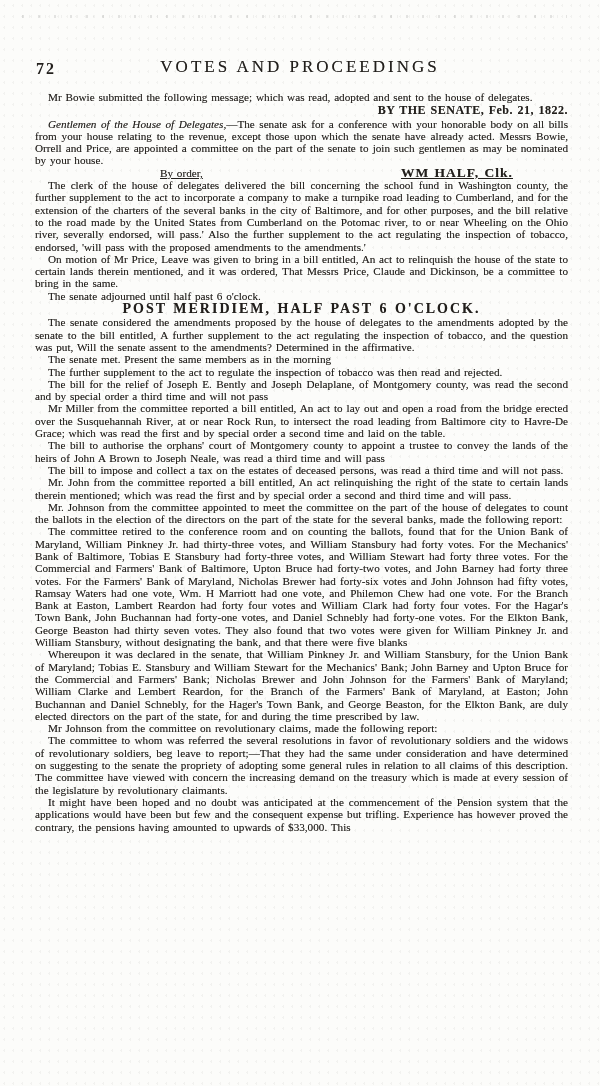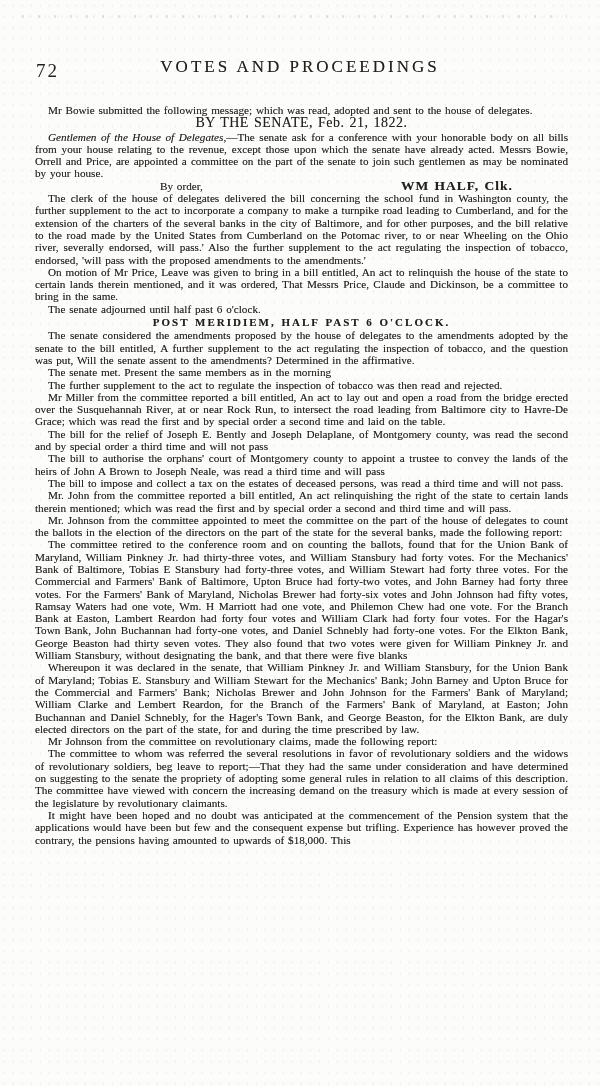--- a/index.html
+++ b/index.html
@@ -19,48 +19,48 @@
     top: 15px; left: 22px; width: 545px; height: 3px;
     background: repeating-linear-gradient(90deg,
       rgba(40,40,38,0.22) 0 2px, transparent 2px 7px,
       rgba(40,40,38,0.10) 7px 8px, transparent 8px 16px);
     opacity: 0.55;
     filter: blur(0.4px);
   }
   .header { position: absolute; top: 57px; left: 0; right: 0; height: 24px; }
   .page-number {
     position: absolute; left: 36px; top: 3px;
-    font-size: 19px; font-weight: normal; letter-spacing: 2px;
+    font-size: 16px; font-weight: bold; letter-spacing: 2px;
   }
   .page-title {
     text-align: center;
     font-size: 17px; font-weight: normal; letter-spacing: 3px;
     text-shadow: 0 0 0.5px rgba(20,20,18,0.5);
   }
   .page-body {
-    position: absolute; top: 104px; left: 35px; width: 533px;
+    position: absolute; top: 91px; left: 35px; width: 533px;
     font-size: 11.2px; line-height: 12.3px;
     text-align: justify;
     word-spacing: 1px;
     text-shadow: 0 0 0.4px rgba(30,28,25,0.45);
   }
   .para { margin: 0; text-indent: 13px; }
   .center-heading {
-    text-align: center; text-indent: 0;
-    font-size: 14px; font-weight: normal; letter-spacing: 0.5px;
+    text-align: right; text-indent: 0;
+    font-size: 12px; font-weight: bold; letter-spacing: 0.5px;
     margin: 1px 0;
   }
   .center-small {
     text-align: center; text-indent: 0;
-    font-size: 11px; font-weight: bold; letter-spacing: 2px;
+    font-size: 14px; font-weight: bold; letter-spacing: 2px;
     margin: 1px 0;
   }
   .byorder-row {
     display: flex; justify-content: space-between; align-items: flex-end;
-    padding-left: 125px; padding-right: 55px;
+    padding-left: 125px; padding-right: 55px; text-decoration: underline;
   }
   .byorder-label { font-size: 11.2px; }
   .clerk-signature {
     font-size: 13.5px; font-weight: bold; letter-spacing: 1px;
   }
   .para i { font-style: italic; }
 </style>
 </head>
 <body>
 
@@ -78,25 +78,25 @@
         <span class="byorder-label">By order,</span>
         <span class="clerk-signature">WM HALF, Clk.</span>
       </div>
       <p class="para">The clerk of the house of delegates delivered the bill concerning the school fund in Washington county, the further supplement to the act to incorporate a company to make a turnpike road leading to Cumberland, and for the extension of the charters of the several banks in the city of Baltimore, and for other purposes, and the bill relative to the road made by the United States from Cumberland on the Potomac river, to or near Wheeling on the Ohio river, severally endorsed, will pass.' Also the further supplement to the act regulating the inspection of tobacco, endorsed, 'will pass with the proposed amendments to the amendments.'</p>
       <p class="para">On motion of Mr Price, Leave was given to bring in a bill entitled, An act to relinquish the house of the state to certain lands therein mentioned, and it was ordered, That Messrs Price, Claude and Dickinson, be a committee to bring in the same.</p>
       <p class="para">The senate adjourned until half past 6 o'clock.</p>
       <div class="center-small">POST MERIDIEM, HALF PAST 6 O'CLOCK.</div>
       <p class="para">The senate considered the amendments proposed by the house of delegates to the amendments adopted by the senate to the bill entitled, A further supplement to the act regulating the inspection of tobacco, and the question was put, Will the senate assent to the amendments? Determined in the affirmative.</p>
       <p class="para">The senate met.  Present the same members as in the morning</p>
       <p class="para">The further supplement to the act to regulate the inspection of tobacco was then read and rejected.</p>
+      <p class="para">The bill for the relief of Joseph E. Bently and Joseph Delaplane, of Montgomery county, was read the second and by special order a third time and will not pass</p>
       <p class="para">Mr Miller from the committee reported a bill entitled, An act to lay out and open a road from the bridge erected over the Susquehannah River, at or near Rock Run, to intersect the road leading from Baltimore city to Havre-De Grace; which was read the first and by special order a second time and laid on the table.</p>
-      <p class="para">The bill for the relief of Joseph E. Bently and Joseph Delaplane, of Montgomery county, was read the second and by special order a third time and will not pass</p>
       <p class="para">The bill to authorise the orphans' court of Montgomery county to appoint a trustee to convey the lands of the heirs of John A Brown to Joseph Neale, was read a third time and will pass</p>
       <p class="para">The bill to impose and collect a tax on the estates of deceased persons, was read a third time and will not pass.</p>
       <p class="para">Mr. John from the committee reported a bill entitled, An act relinquishing the right of the state to certain lands therein mentioned; which was read the first and by special order a second and third time and will pass.</p>
       <p class="para">Mr. Johnson from the committee appointed to meet the committee on the part of the house of delegates to count the ballots in the election of the directors on the part of the state for the several banks, made the following report:</p>
       <p class="para">The committee retired to the conference room and on counting the ballots, found that for the Union Bank of Maryland, William Pinkney Jr. had thirty-three votes, and William Stansbury had forty votes.  For the Mechanics' Bank of Baltimore, Tobias E Stansbury had forty-three votes, and William Stewart had forty three votes.  For the Commercial and Farmers' Bank of Baltimore, Upton Bruce had forty-two votes, and John Barney had forty three votes.  For the Farmers' Bank of Maryland, Nicholas Brewer had forty-six votes and John Johnson had fifty votes, Ramsay Waters had one vote, Wm. H Marriott had one vote, and Philemon Chew had one vote.  For the Branch Bank at Easton, Lambert Reardon had forty four votes and William Clark had forty four votes.  For the Hagar's Town Bank, John Buchannan had forty-one votes, and Daniel Schnebly had forty-one votes.  For the Elkton Bank, George Beaston had thirty seven votes.  They also found that two votes were given for William Pinkney Jr. and William Stansbury, without designating the bank, and that there were five blanks</p>
       <p class="para">Whereupon it was declared in the senate, that William Pinkney Jr. and William Stansbury, for the Union Bank of Maryland; Tobias E. Stansbury and William Stewart for the Mechanics' Bank; John Barney and Upton Bruce for the Commercial and Farmers' Bank; Nicholas Brewer and John Johnson for the Farmers' Bank of Maryland; William Clarke and Lembert Reardon, for the Branch of the Farmers' Bank of Maryland, at Easton; John Buchannan and Daniel Schnebly, for the Hager's Town Bank, and George Beaston, for the Elkton Bank, are duly elected directors on the part of the state, for and during the time prescribed by law.</p>
       <p class="para">Mr Johnson from the committee on revolutionary claims, made the following report:</p>
       <p class="para">The committee to whom was referred the several resolutions in favor of revolutionary soldiers and the widows of revolutionary soldiers, beg leave to report;—That they had the same under consideration and have determined on suggesting to the senate the propriety of adopting some general rules in relation to all claims of this description.  The committee have viewed with concern the increasing demand on the treasury which is made at every session of the legislature by revolutionary claimants.</p>
-      <p class="para">It might have been hoped and no doubt was anticipated at the commencement of the Pension system that the applications would have been but few and the consequent expense but trifling.  Experience has however proved the contrary, the pensions having amounted to upwards of $18,000. This</p>
+      <p class="para">It might have been hoped and no doubt was anticipated at the commencement of the Pension system that the applications would have been but few and the consequent expense but trifling.  Experience has however proved the contrary, the pensions having amounted to upwards of $33,000. This</p>
     </div>
 </div>
 
 </body></html>

